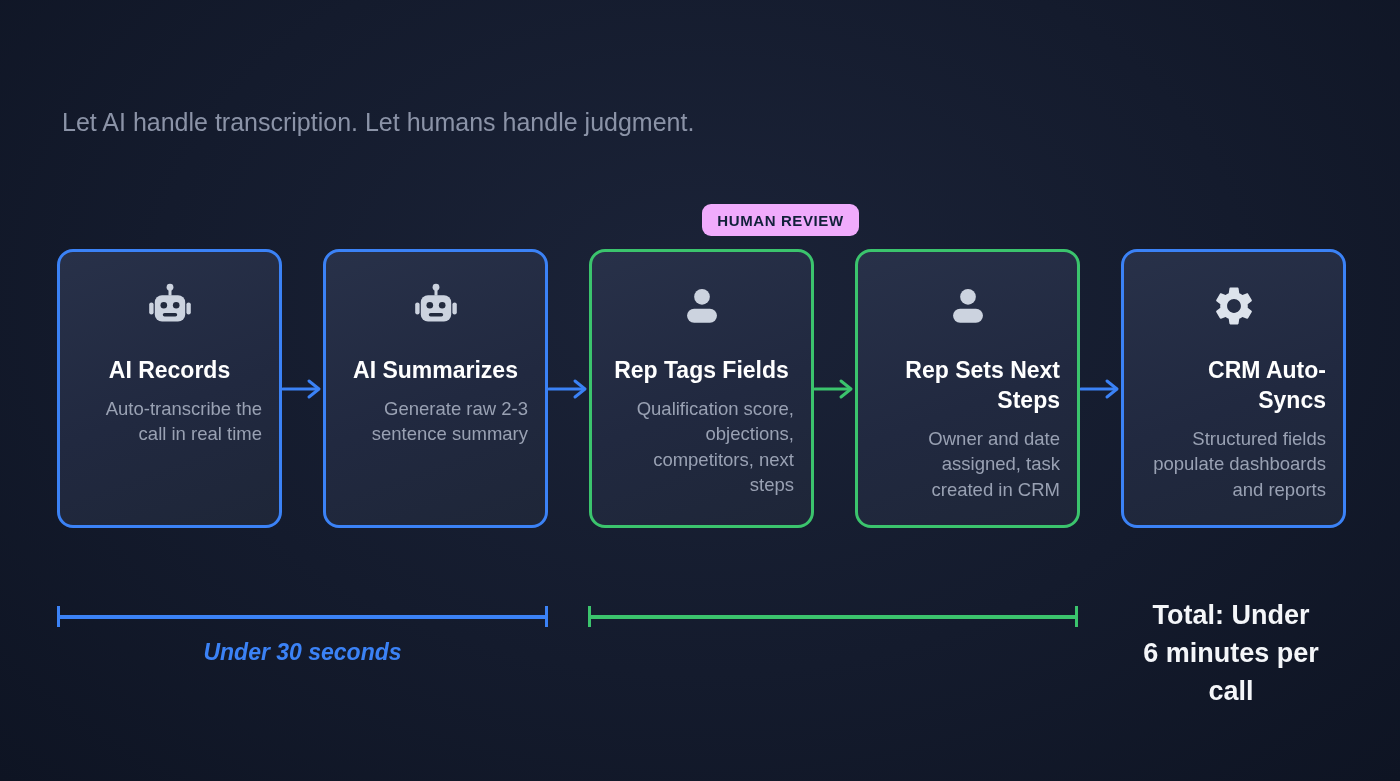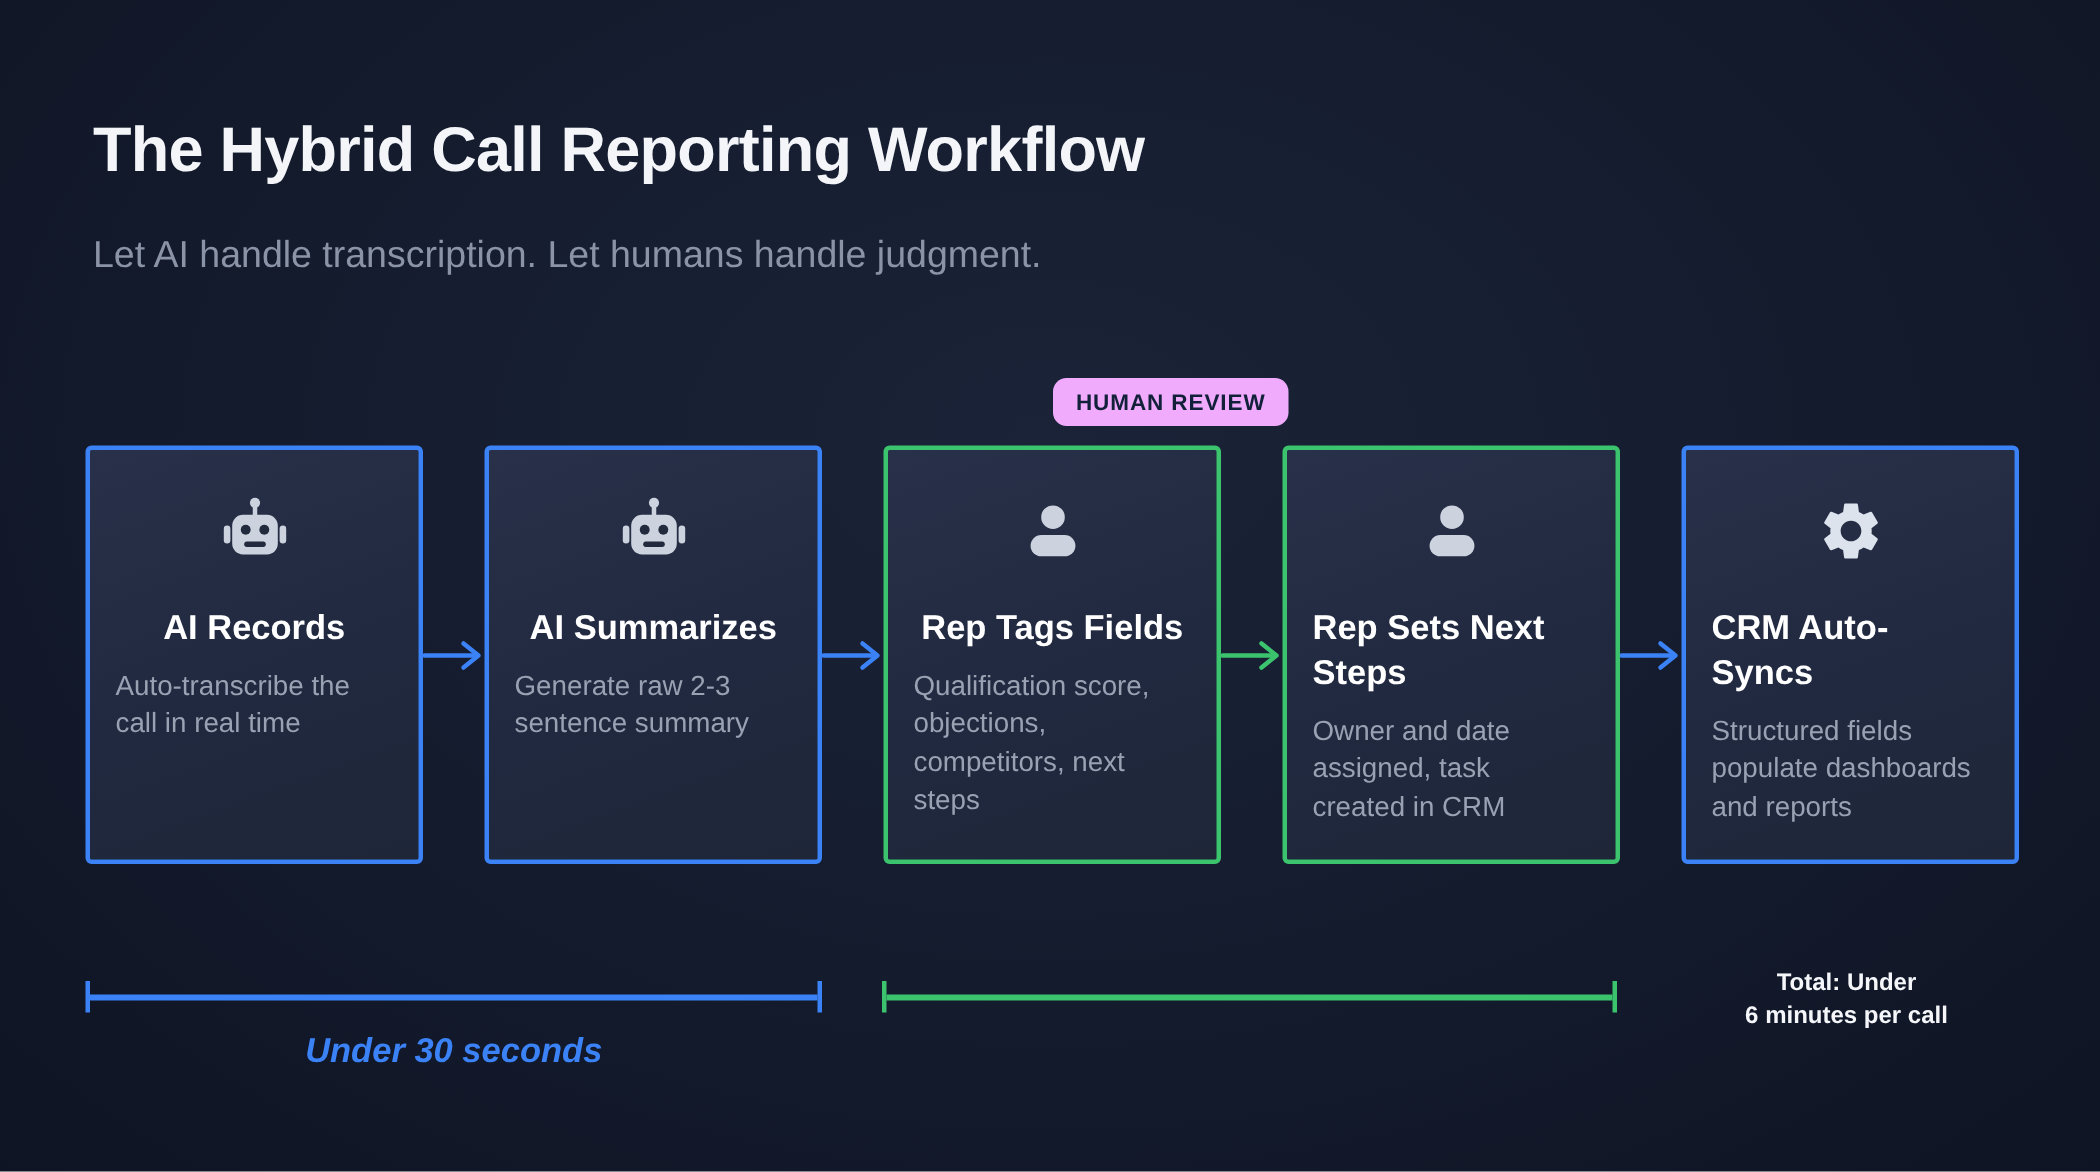--- a/index.html
+++ b/index.html
@@ -46,26 +46,26 @@
     justify-content: center;
     font-size: 15px;
     font-weight: bold;
     letter-spacing: 0.6px;
     color: #12203a;
   }
   .card {
     width: 225px;
     min-height: 279px;
     border: 3px solid;
-    border-radius: 4px;
+    border-radius: 16px;
     background: linear-gradient(160deg, #283149 0%, #212940 55%, #1e2638 100%);
     display: flex;
     flex-direction: column;
     align-items: center;
-    text-align: left;
+    text-align: right;
     padding: 30px 17px 18px 17px;
   }
   .card.blue  { border-color: #3b82f6; }
   .card.green { border-color: #3bc46d; }
   .card-icon { height: 48px; display: flex; align-items: center; justify-content: center; color: #ccd3df; }
   .card-icon svg { display: block; }
   .card-title {
     margin-top: 26px;
     font-size: 23px;
     font-weight: bold;
@@ -114,31 +114,30 @@
   .bracket-label {
     margin-top: 12px;
     text-align: center;
     font-size: 23px;
     font-weight: bold;
   }
   .total {
     width: 226px;
     margin-top: -9px;
     text-align: center;
-    font-size: 16px;
+    font-size: 27px;
     font-weight: bold;
     color: #f4f6f9;
     line-height: 1.4;
   }
 </style>
 </head>
 <body>
 
 <div class="header">
-  <div class="title">The Hybrid Call Reporting Workflow</div>
   <div class="subtitle">Let AI handle transcription. Let humans handle judgment.</div>
 </div>
 
 <div class="flow">
 
   <div class="badge">
     <span>HUMAN REVIEW</span>
   </div>
 
   <div class="card blue">

